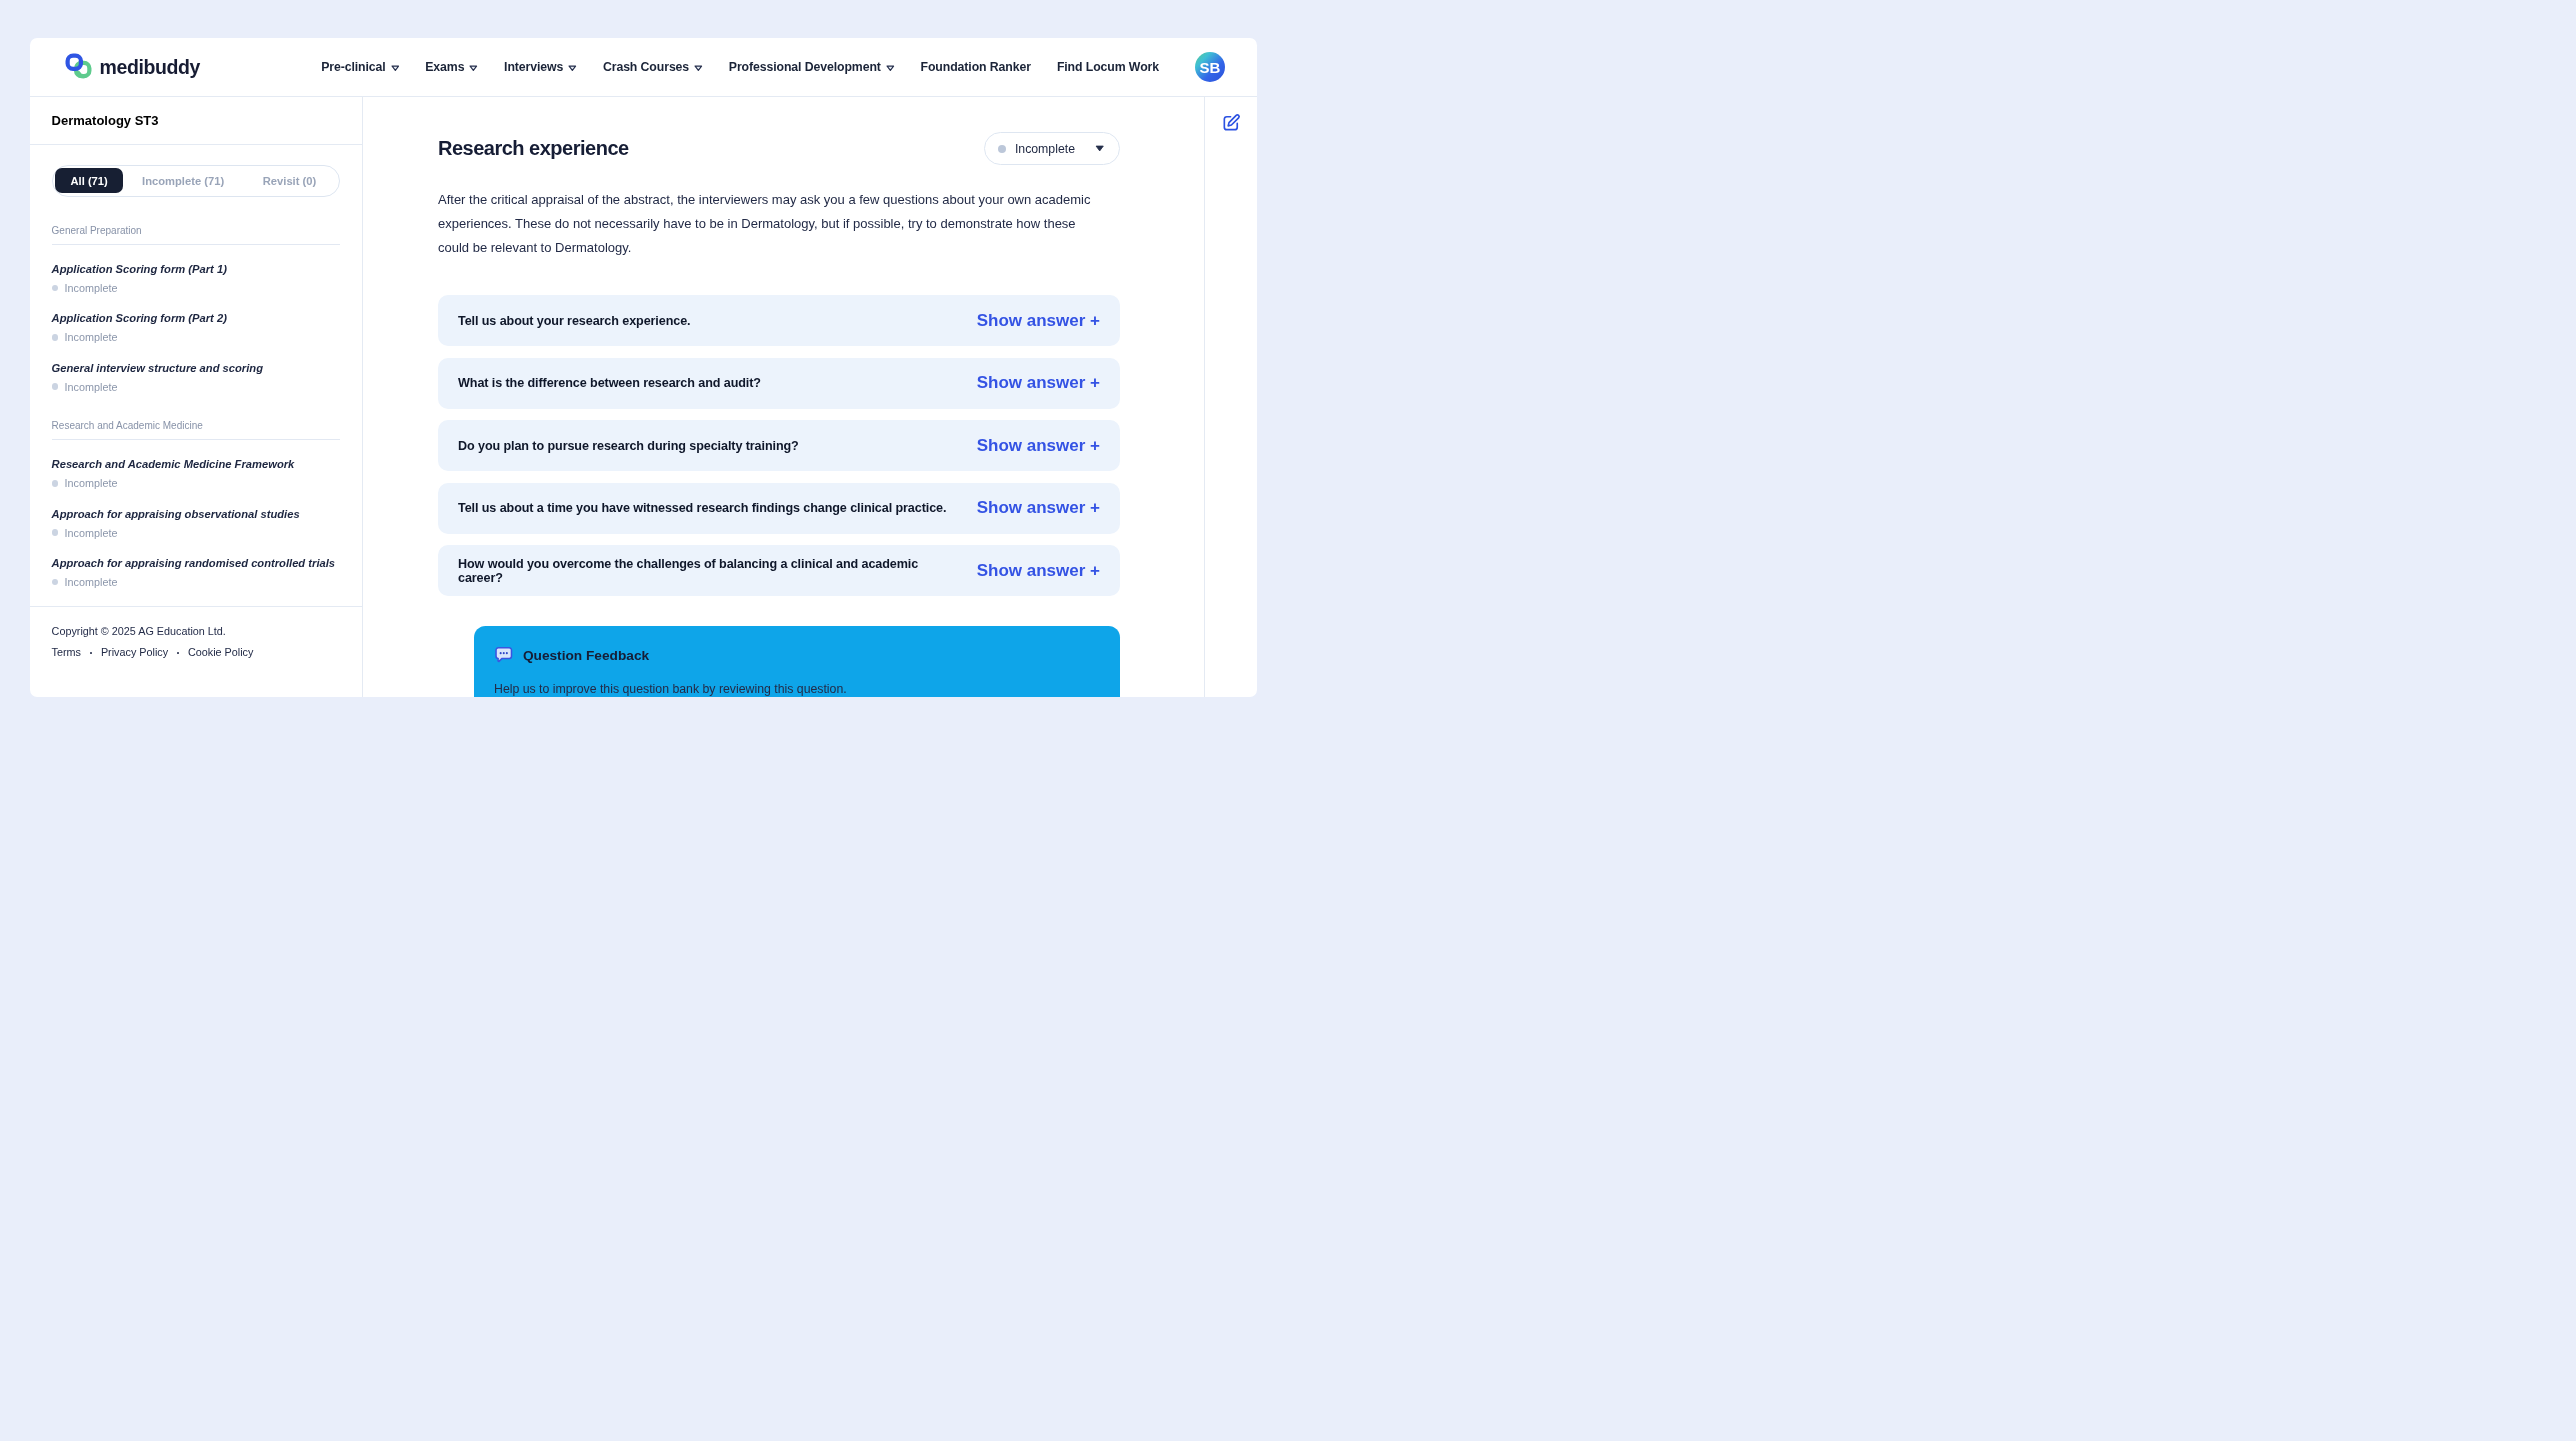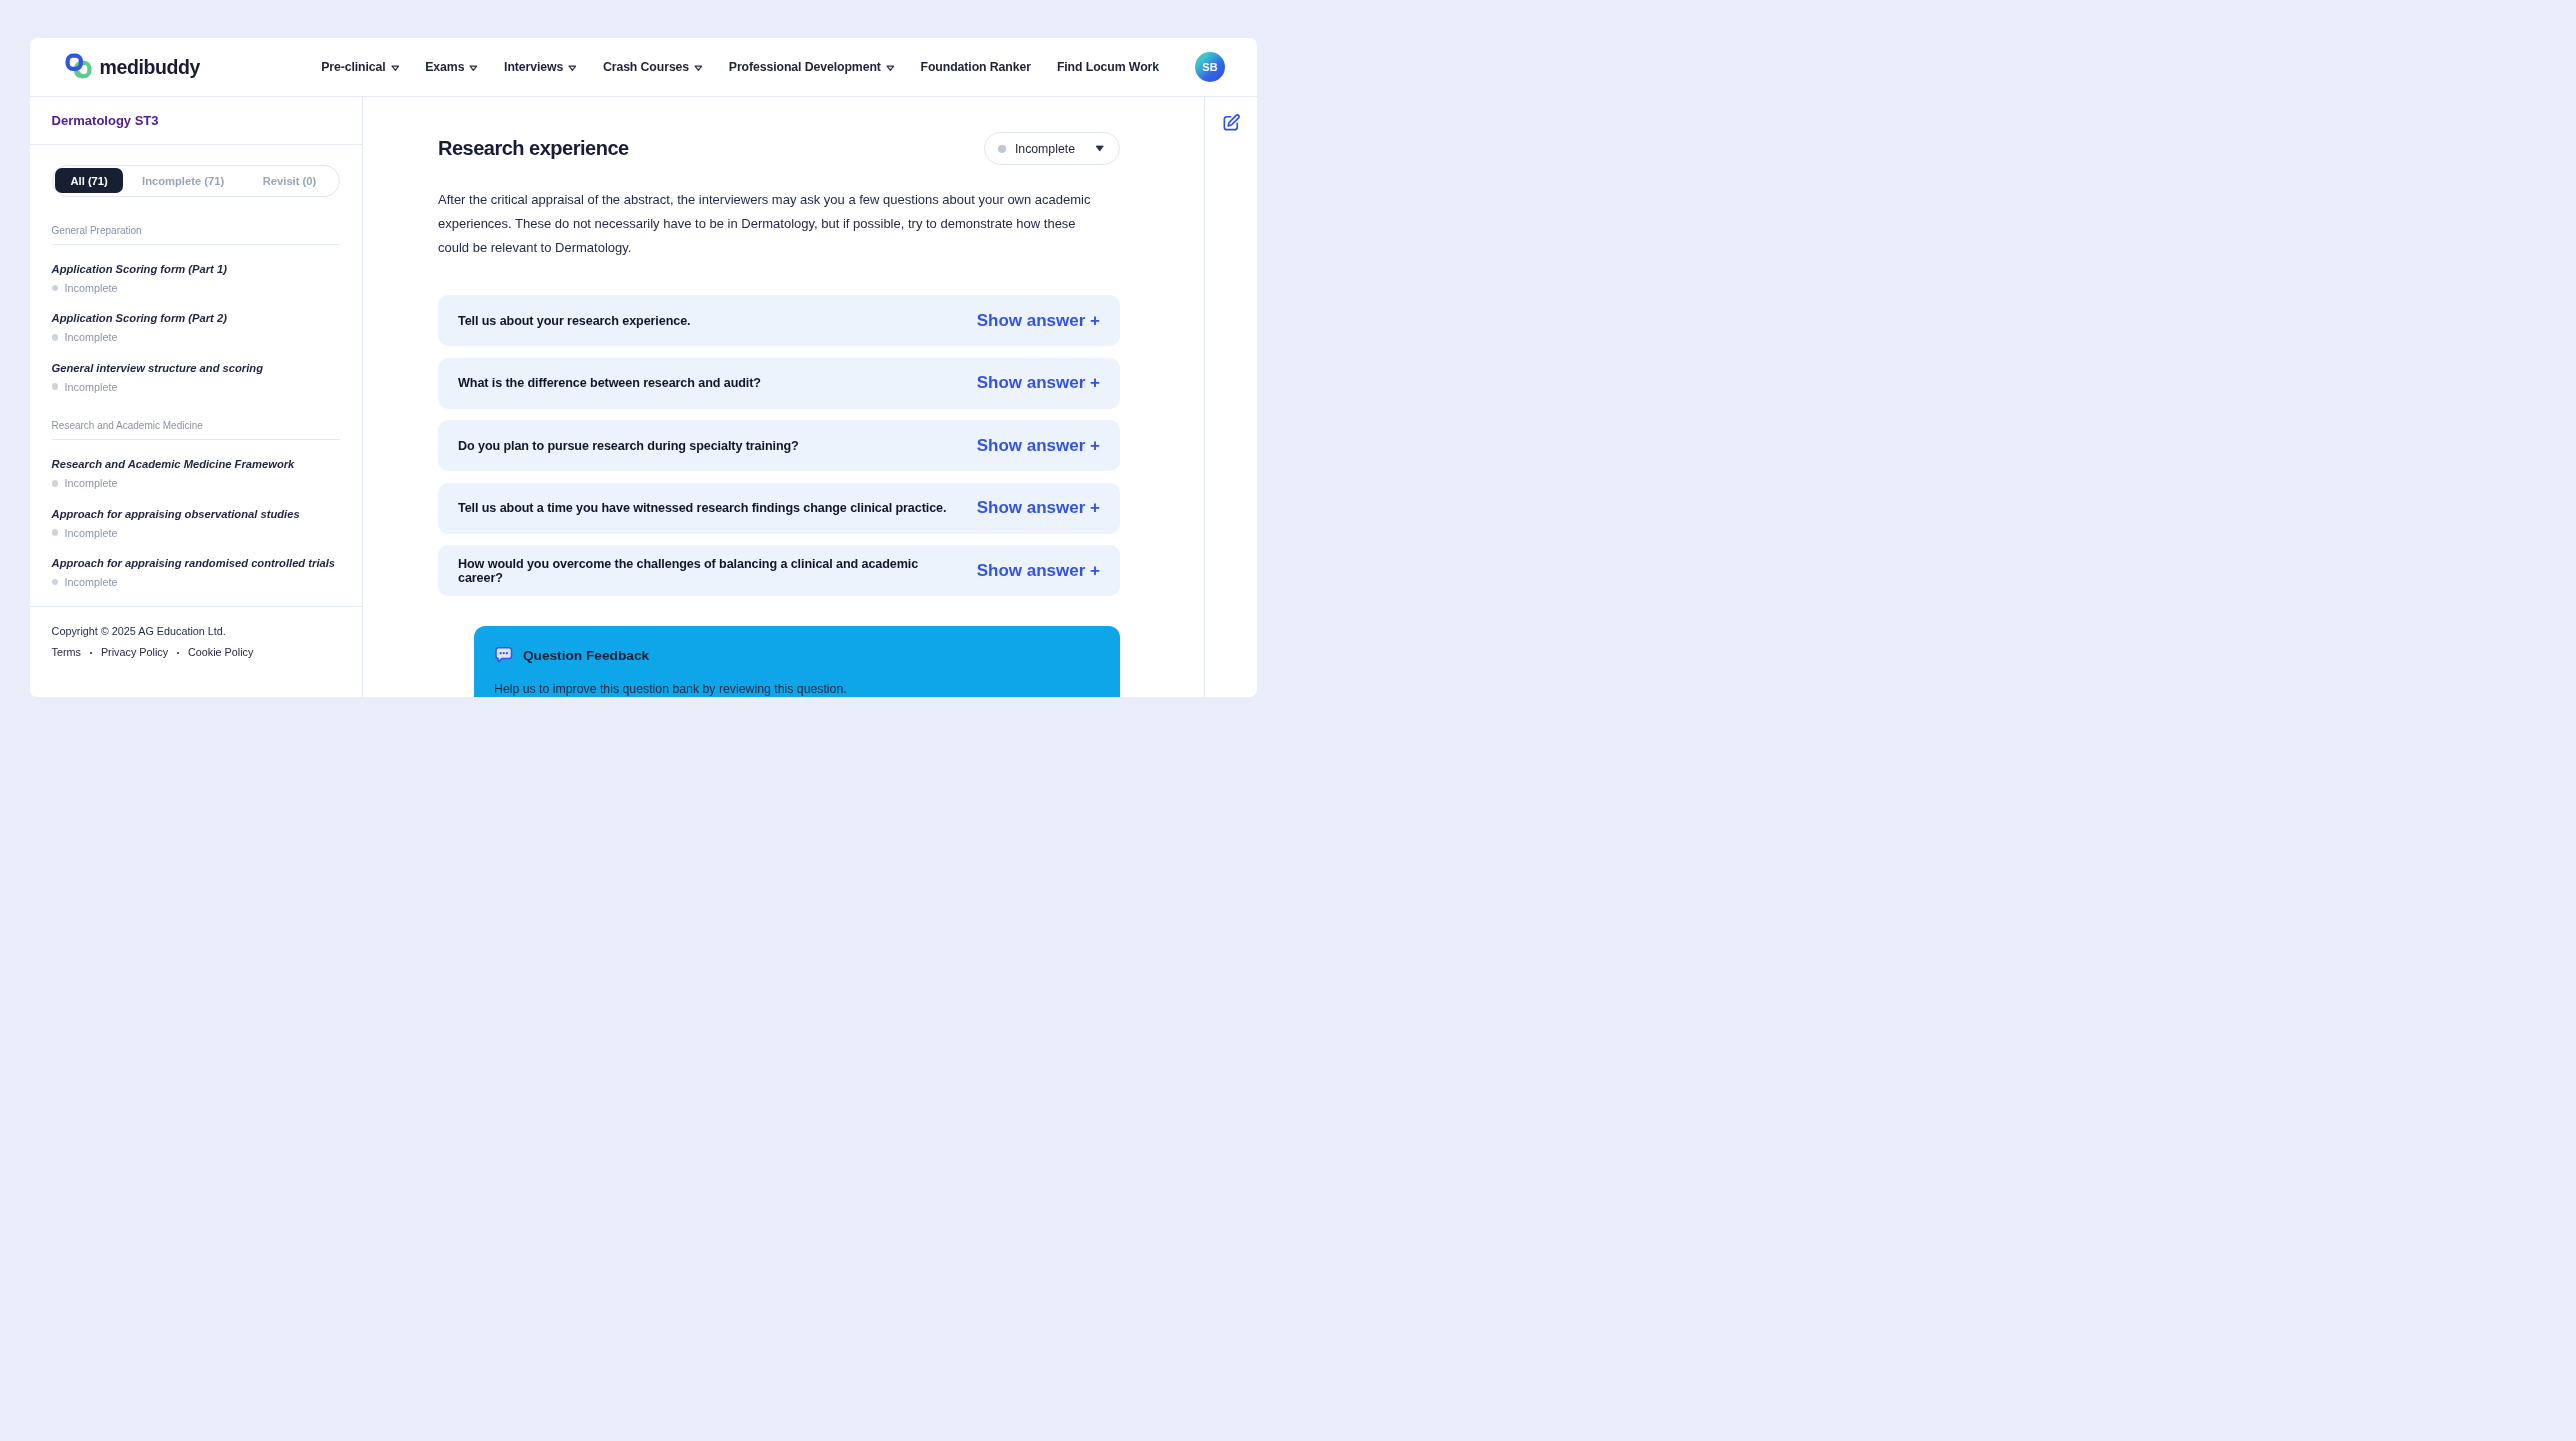--- a/index.html
+++ b/index.html
@@ -23,29 +23,29 @@
   }
   .brand { display:flex; align-items:center; gap:6.5px; cursor:pointer; }
   .brand-name { font-size:19.5px; font-weight:700; color:#171c33; letter-spacing:-0.4px; }
   .nav { display:flex; align-items:center; gap:26px; margin-left:auto; }
   .nav-item { display:flex; align-items:center; gap:5px; cursor:pointer; }
   .nav-label { font-size:12.3px; font-weight:700; color:#1b2438; letter-spacing:-0.1px; }
   .caret { display:block; }
   .avatar {
     width:30px; height:30px; border-radius:50%; margin-left:36px;
     background:linear-gradient(135deg,#5bc88e 0%,#3fc0d4 26%,#3365e8 62%,#2b51d9 100%);
-    color:#fff; font-size:11px; font-weight:700;
+    color:#fff; font-size:15px; font-weight:700;
     display:flex; align-items:center; justify-content:center; cursor:pointer;
   }
   
   .body-row { flex:1; display:flex; min-height:0; }
   
   .sidebar { width:333px; flex:0 0 333px; border-right:0.7px solid #e4eaf3; display:flex; flex-direction:column; }
   .side-head { padding:16px 21.6px; border-bottom:0.7px solid #e4eaf3; }
-  .side-title { font-size:13px; font-weight:700; color:#4c1d95; }
+  .side-title { font-size:13px; font-weight:700; color:#000000; }
   .side-scroll { flex:1; overflow:hidden; padding:0 21.6px; }
   .tab-group {
     margin-top:19.5px; border:1.1px solid #dde5f0; border-radius:721px;
     display:flex; align-items:center; padding:2.9px; background:#fff;
   }
   .tab {
     padding:6.5px 15px; border-radius:7px; font-size:11.2px; font-weight:700;
     color:#99a4b8; cursor:pointer; white-space:nowrap;
   }
   .tab.active { background:#171f33; color:#ffffff; }

